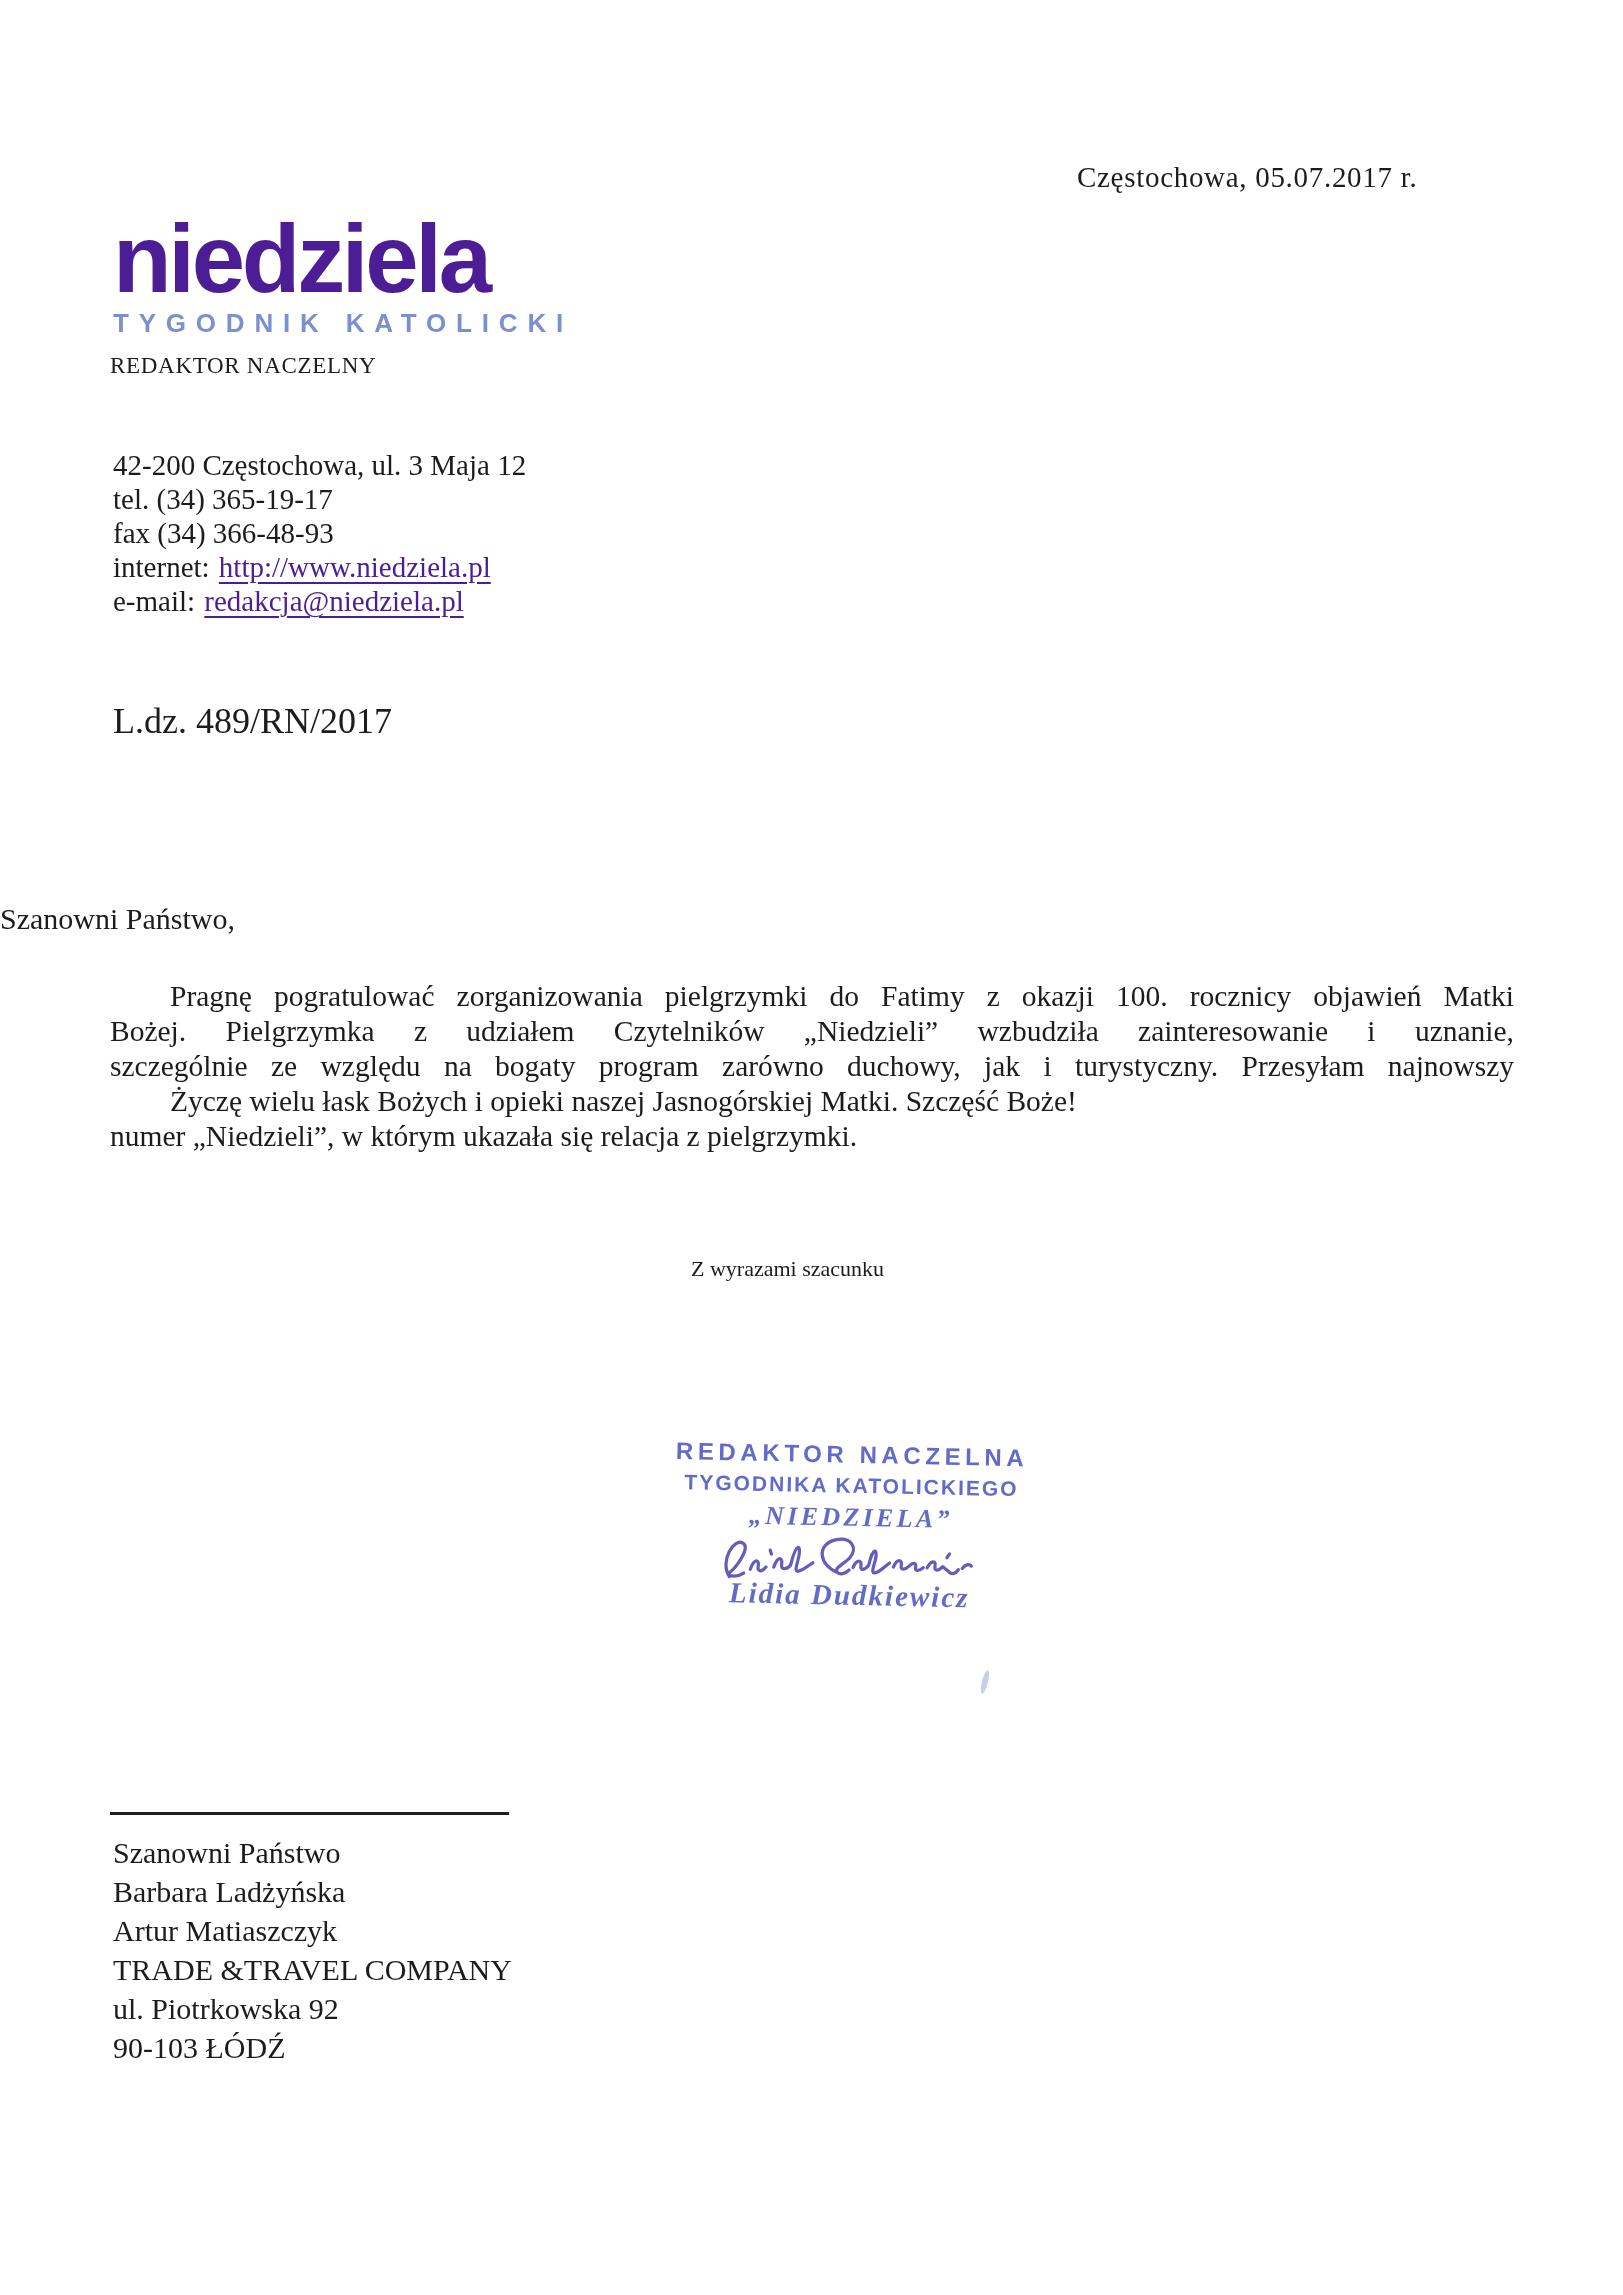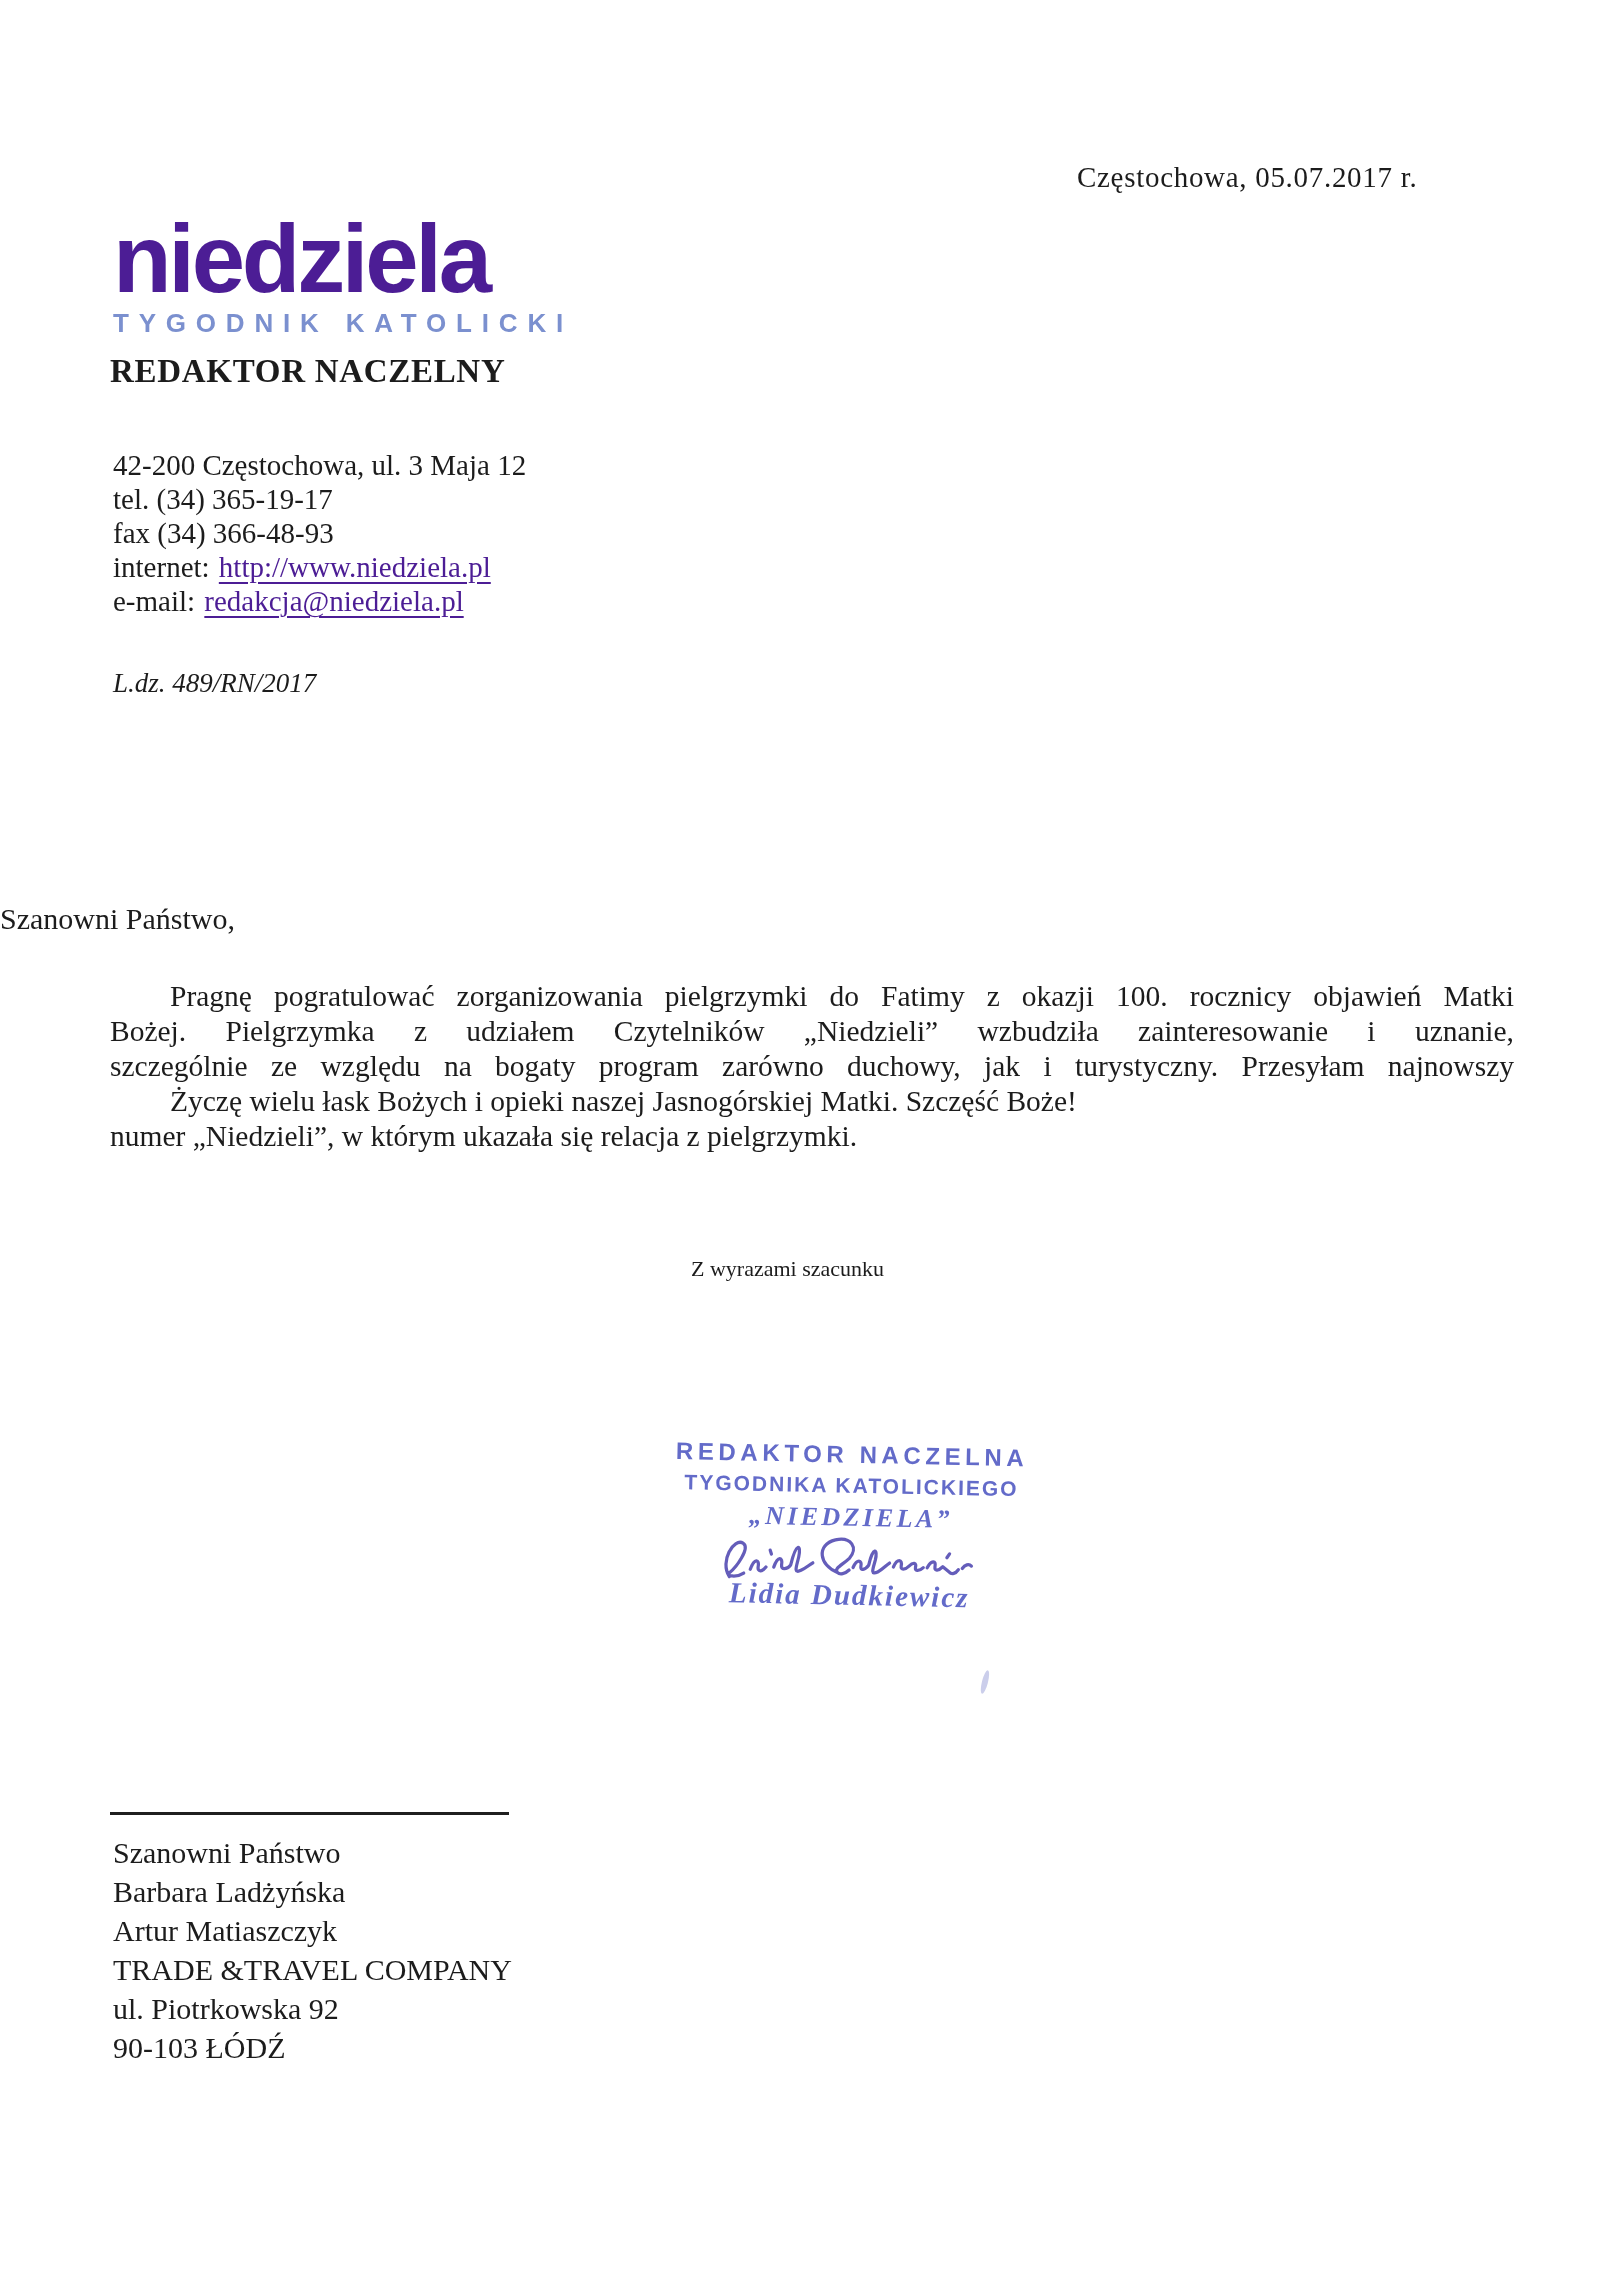--- a/index.html
+++ b/index.html
@@ -31,36 +31,36 @@
     margin-top: 1px;
     font-family: "Liberation Sans", sans-serif;
     font-weight: bold;
     font-size: 26px;
     letter-spacing: 9.8px;
     color: #7b90cf;
     white-space: nowrap;
   }
 
   
-  .role-title { top: 353px; left: 110px; font-size: 33px; font-weight: bold; letter-spacing: 0.7px; }
+  .role-title { top: 353px; left: 110px; font-size: 23px; font-weight: normal; letter-spacing: 0.7px; }
 
   
   .contact-block { top: 448px; left: 113px; font-size: 29px; line-height: 34px; }
   .contact-line { white-space: nowrap; }
   .link {
     color: #4c1d95;
     text-decoration: underline;
     text-underline-offset: 4.6px;
     text-decoration-thickness: 2px;
     margin-left: 9.2px;
     cursor: pointer;
   }
 
   
-  .reference-number { top: 668px; left: 113px; font-size: 27px; font-style: italic; }
+  .reference-number { top: 700px; left: 113px; font-size: 36px; }
 
   
   .salutation { top: 902px; left: 0; width: 1610px; text-align: left; font-size: 30px; }
 
   
   .letter-body { top: 979px; left: 110px; width: 1404px; font-size: 29.5px; line-height: 35px; }
   .body-line { width: 100%; }
   .jline { text-align: justify; text-align-last: justify; }
   .indent { text-indent: 60px; }
 

